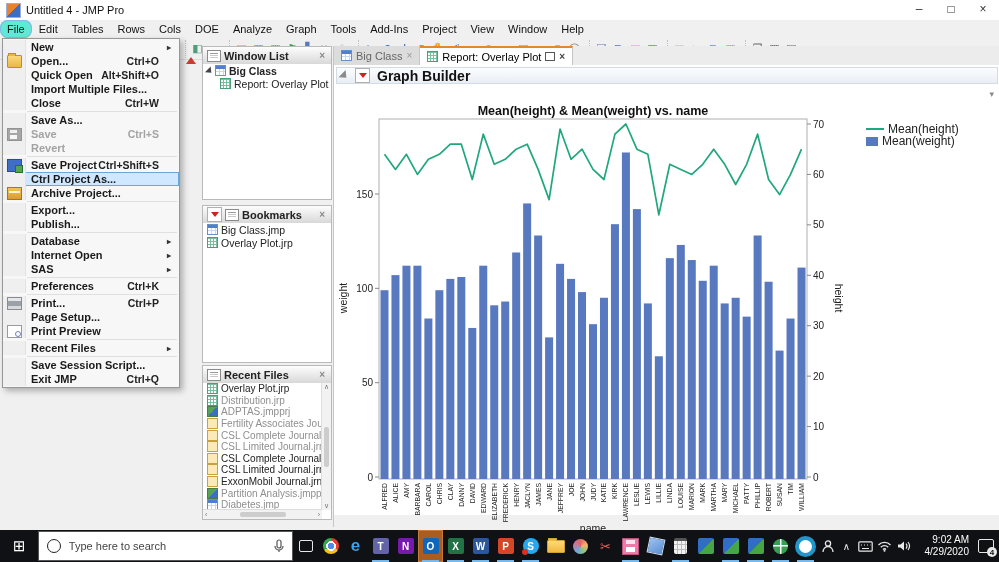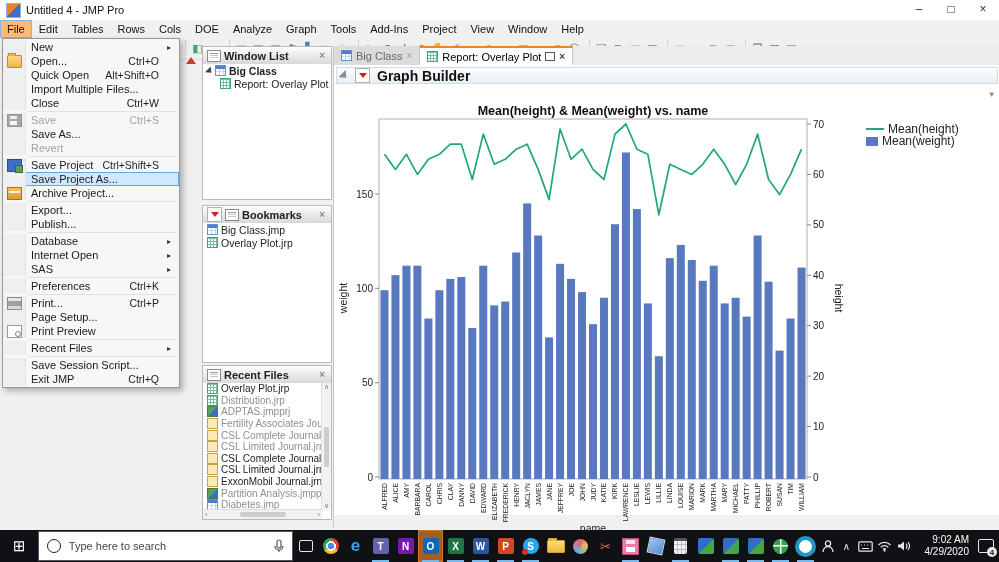--- a/index.html
+++ b/index.html
@@ -7,30 +7,30 @@
        font-family:"Liberation Sans",sans-serif;-webkit-font-smoothing:antialiased;}
   
   #titlebar{position:absolute;left:0;top:0;width:999px;height:28px;background:#fff;}
   #titleicon{position:absolute;left:6px;top:3px;width:13px;height:13px;border:1px solid #9bb0d8;
      background:linear-gradient(135deg,#e8832c 0 48%,#3a6fc4 48%);}
   #titletext{position:absolute;left:26px;top:0;line-height:20px;font-size:11px;color:#111;white-space:nowrap;}
   .wbtn{position:absolute;top:0;width:32px;height:20px;text-align:center;line-height:19px;font-size:12px;color:#333;}
   
   #menubar{position:absolute;left:0;top:20px;width:999px;height:18px;background:#f0f0f0;display:flex;font-size:11px;color:#111;}
   .mb-item{padding:0 7px;line-height:18px;white-space:nowrap;}
-  .mb-item.active{background:#fdba74;box-shadow:inset 0 0 0 1px #86b7e4;}
+  .mb-item.active{background:#5eead4;box-shadow:inset 0 0 0 1px #86b7e4;border-radius:8px;}
   
   #toolbar{position:absolute;left:0;top:38px;width:999px;height:22px;background:#f0f0f0;
      border-bottom:1px solid #dcdcdc;display:flex;align-items:center;padding-left:182px;box-sizing:border-box;}
   .tgroup{display:flex;align-items:center;border-left:1px dotted #c2c2c2;padding:0 3px;margin-left:3px;height:18px;}
   .ticon{width:17px;height:17px;display:flex;align-items:center;justify-content:center;font-size:11px;}
   .ticon.dim{opacity:.4;}
   
   #filemenu{position:absolute;left:2px;top:38px;width:178px;z-index:60;background:#f7f7f7;
-     border:1px solid #979797;box-shadow:3px 3px 6px rgba(0,0,0,.28);padding:1px 0;box-sizing:border-box;}
+     border:1px solid #979797;box-shadow:3px 3px 6px rgba(0,0,0,.28);padding:1px 0;box-sizing:border-box;font-weight:bold;}
   .fm-row{display:flex;align-items:center;height:14px;font-size:11px;color:#1a1a1a;}
   .fm-gutter{width:22px;height:100%;background:#efefef;border-right:1px solid #e2e2e2;display:flex;align-items:center;justify-content:center;flex:none;}
   .fm-label{flex:1;padding-left:5px;white-space:nowrap;}
   .fm-short{padding-right:8px;font-size:10.5px;color:#222;white-space:nowrap;}
   .fm-sub{width:12px;font-size:8px;color:#333;text-align:left;}
   .fm-row.disabled .fm-label,.fm-row.disabled .fm-short{color:#a3a3a3;}
   .fm-row.hl{background:#cfe8ff;box-shadow:inset 0 0 0 1px #6aa7df;}
   .fm-sep{height:1px;background:#e0e0e0;margin:1px 2px 1px 24px;}
   
   .mi{width:13px;height:11px;position:relative;flex:none;}
@@ -250,50 +250,50 @@
         <span class="fm-label">Import Multiple Files...</span>
         <span class="fm-sub"></span>
       </div>
       <div class="fm-row">
         <span class="fm-gutter"></span>
         <span class="fm-label">Close</span>
         <span class="fm-short">Ctrl+W</span>
         <span class="fm-sub"></span>
       </div>
       <div class="fm-sep"></div>
+      <div class="fm-row">
+        <span class="fm-gutter"></span>
+        <span class="fm-label">Save As...</span>
+        <span class="fm-sub"></span>
+      </div>
       <div class="fm-row disabled">
         <span class="fm-gutter">
           <span class="mi mi-floppy gray"></span>
         </span>
         <span class="fm-label">Save</span>
         <span class="fm-short">Ctrl+S</span>
         <span class="fm-sub"></span>
       </div>
-      <div class="fm-row">
-        <span class="fm-gutter"></span>
-        <span class="fm-label">Save As...</span>
-        <span class="fm-sub"></span>
-      </div>
       <div class="fm-row disabled">
         <span class="fm-gutter"></span>
         <span class="fm-label">Revert</span>
         <span class="fm-sub"></span>
       </div>
       <div class="fm-sep"></div>
       <div class="fm-row">
         <span class="fm-gutter">
           <span class="mi mi-proj"></span>
         </span>
         <span class="fm-label">Save Project</span>
         <span class="fm-short">Ctrl+Shift+S</span>
         <span class="fm-sub"></span>
       </div>
       <div class="fm-row hl">
         <span class="fm-gutter"></span>
-        <span class="fm-label">Save Project As...</span>
+        <span class="fm-label">Ctrl Project As...</span>
         <span class="fm-sub"></span>
       </div>
       <div class="fm-row">
         <span class="fm-gutter">
           <span class="mi mi-archive"></span>
         </span>
         <span class="fm-label">Archive Project...</span>
         <span class="fm-sub"></span>
       </div>
       <div class="fm-sep"></div>

